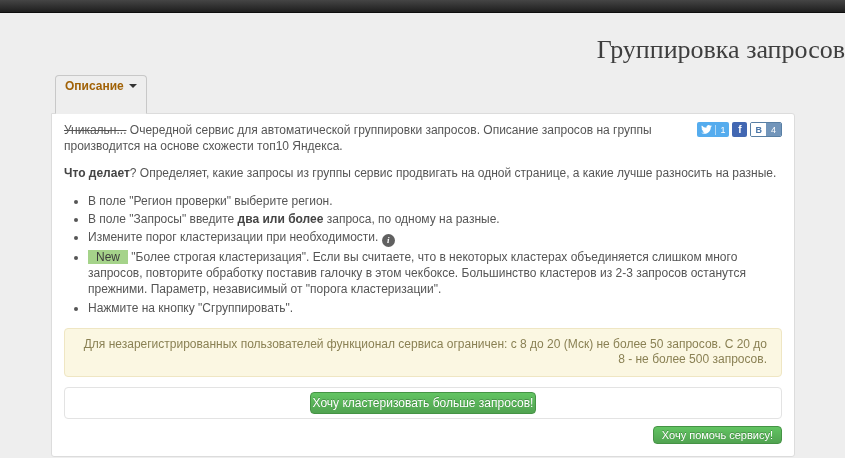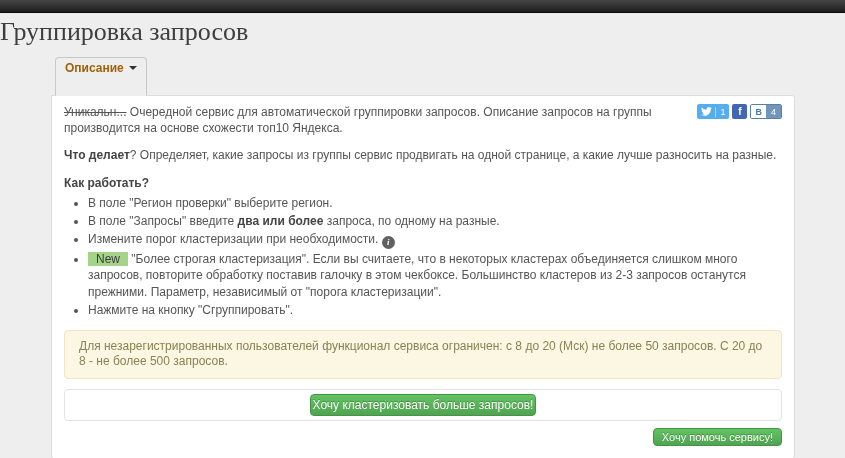--- a/index.html
+++ b/index.html
@@ -11,22 +11,22 @@
     font-size:12px; color:#555;
   }
   .navbar {
     height:13px; width:100%;
     background:linear-gradient(#454545,#1e1e1e);
     border-bottom:1px solid #0d0d0d;
   }
   .page-title {
     font-family:"Liberation Serif", serif;
     font-weight:normal; color:#3e3e3e;
-    font-size:26px; text-align:left;
-    margin:4px 0 9px;
+    font-size:26px; text-align:right;
+    margin:22px 0 9px;
   }
   .container { width:744px; margin-left:51px; }
 
   .tab {
     display:inline-block; margin-left:4px;
     padding:3px 9px 20px;
     background:#eeeeee;
     border:1px solid #c8c8c8; border-bottom:1px solid #eeeeee;
     border-radius:4px 4px 0 0;
     font-weight:bold; color:#a16207;
@@ -64,21 +64,21 @@
   ul.steps li { line-height:1.35; margin-bottom:2px; }
   .hl-new { background:#a5d38a; color:#3c3c3c; padding:0 8px; }
   .info-icon {
     display:inline-block; width:13px; height:13px; border-radius:50%;
     background:#606060; color:#fff; font-weight:bold; font-size:9px;
     line-height:13px; text-align:center; vertical-align:-2px;
     font-family:"Liberation Serif", serif; font-style:italic; cursor:pointer;
   }
   .alert {
     background:#fbf7e2; border:1px solid #efe6c3; border-radius:4px;
-    padding:8px 14px; color:#8a8154; margin-bottom:10px; line-height:1.3;
+    padding:8px 14px; color:#8a8154; margin-bottom:10px; line-height:1.3;text-align:right;
   }
   .btn-bar {
     border:1px solid #e3e3e3; border-radius:4px; background:#fff;
     padding:4px; text-align:center; margin-bottom:7px;
   }
   .btn-green {
     display:inline-block;
     background:linear-gradient(#62c462,#51a351);
     border:1px solid #459345; border-radius:4px;
     color:#fff; text-shadow:0 -1px 0 rgba(0,0,0,.25);
@@ -114,21 +114,20 @@
           <span class="l">В</span>
           <span class="r">4</span>
         </span>
     </div>
 
 
     <p><span class="strike">Уникальн...</span><span> Очередной сервис для автоматической группировки запросов. Описание запросов на группы производится на основе схожести топ10 Яндекса.</span></p>
 
     <p><b>Что делает</b><span>? Определяет, какие запросы из группы сервис продвигать на одной странице, а какие лучше разносить на разные.</span></p>
 
-    <p class="how"><b>Как работать?</b></p>
 
     <ul class="steps">
       <li><span>В поле "Регион проверки" выберите регион.</span></li>
       <li><span>В поле "Запросы" введите </span><b>два или более</b><span> запроса, по одному на разные.</span></li>
       <li><span>Измените порог кластеризации при необходимости. </span><span class="info-icon">i</span></li>
       <li><span class="hl-new">New</span><span> "Более строгая кластеризация". Если вы считаете, что в некоторых кластерах объединяется слишком много запросов, повторите обработку поставив галочку в этом чекбоксе. Большинство кластеров из 2-3 запросов останутся прежними. Параметр, независимый от "порога кластеризации".</span></li>
       <li><span>Нажмите на кнопку "Сгруппировать".</span></li>
     </ul>
 
     <div class="alert">Для незарегистрированных пользователей функционал сервиса ограничен: с 8 до 20 (Мск) не более 50 запросов. С 20 до 8 - не более 500 запросов.</div>

